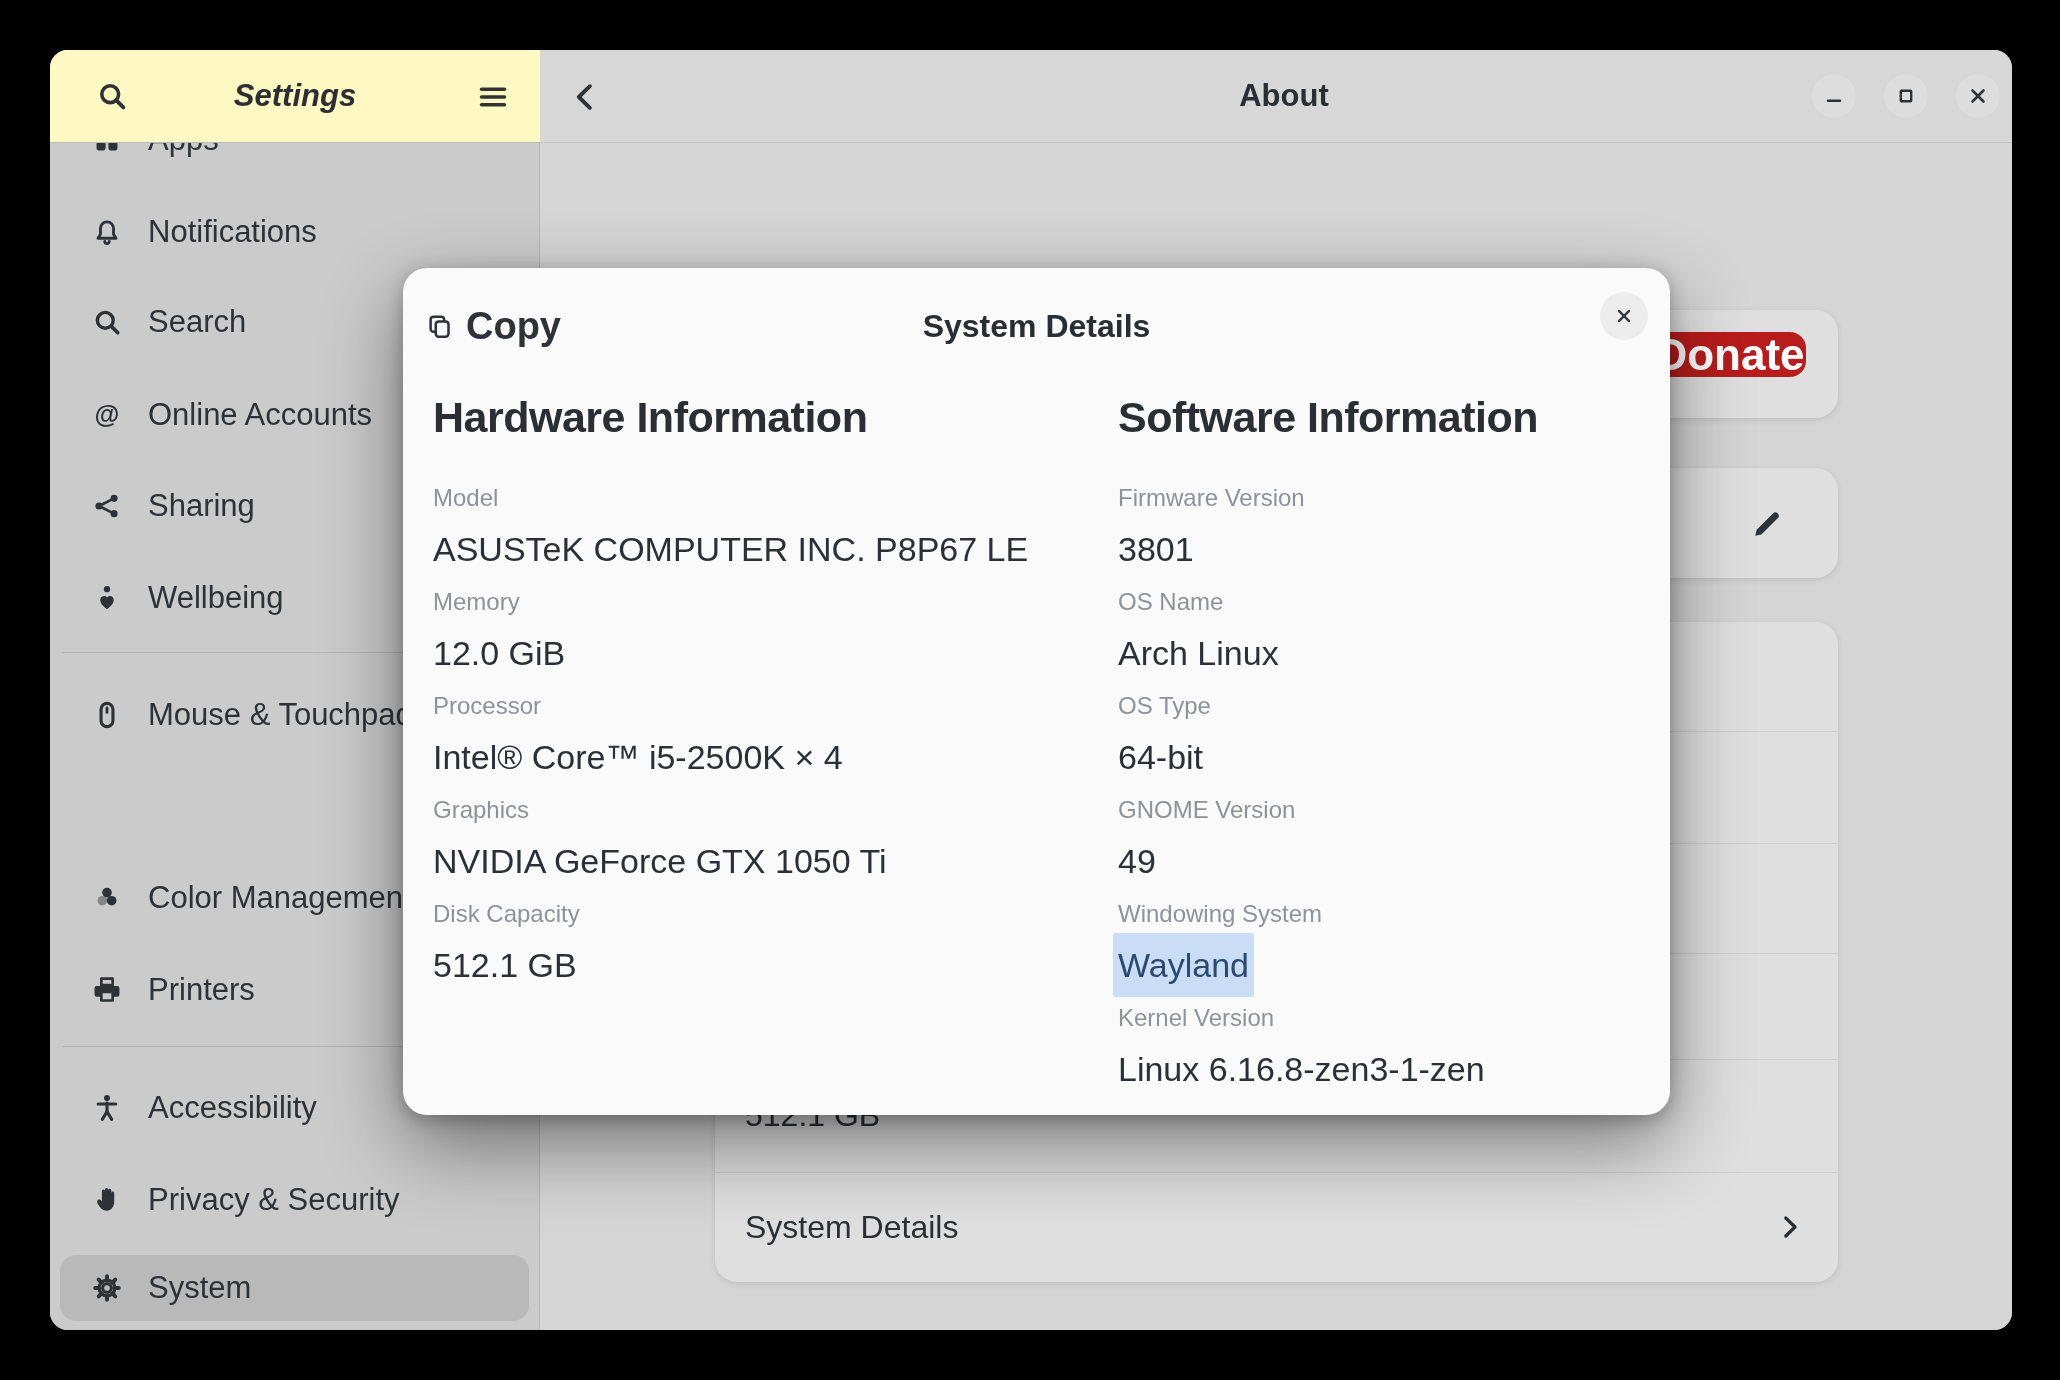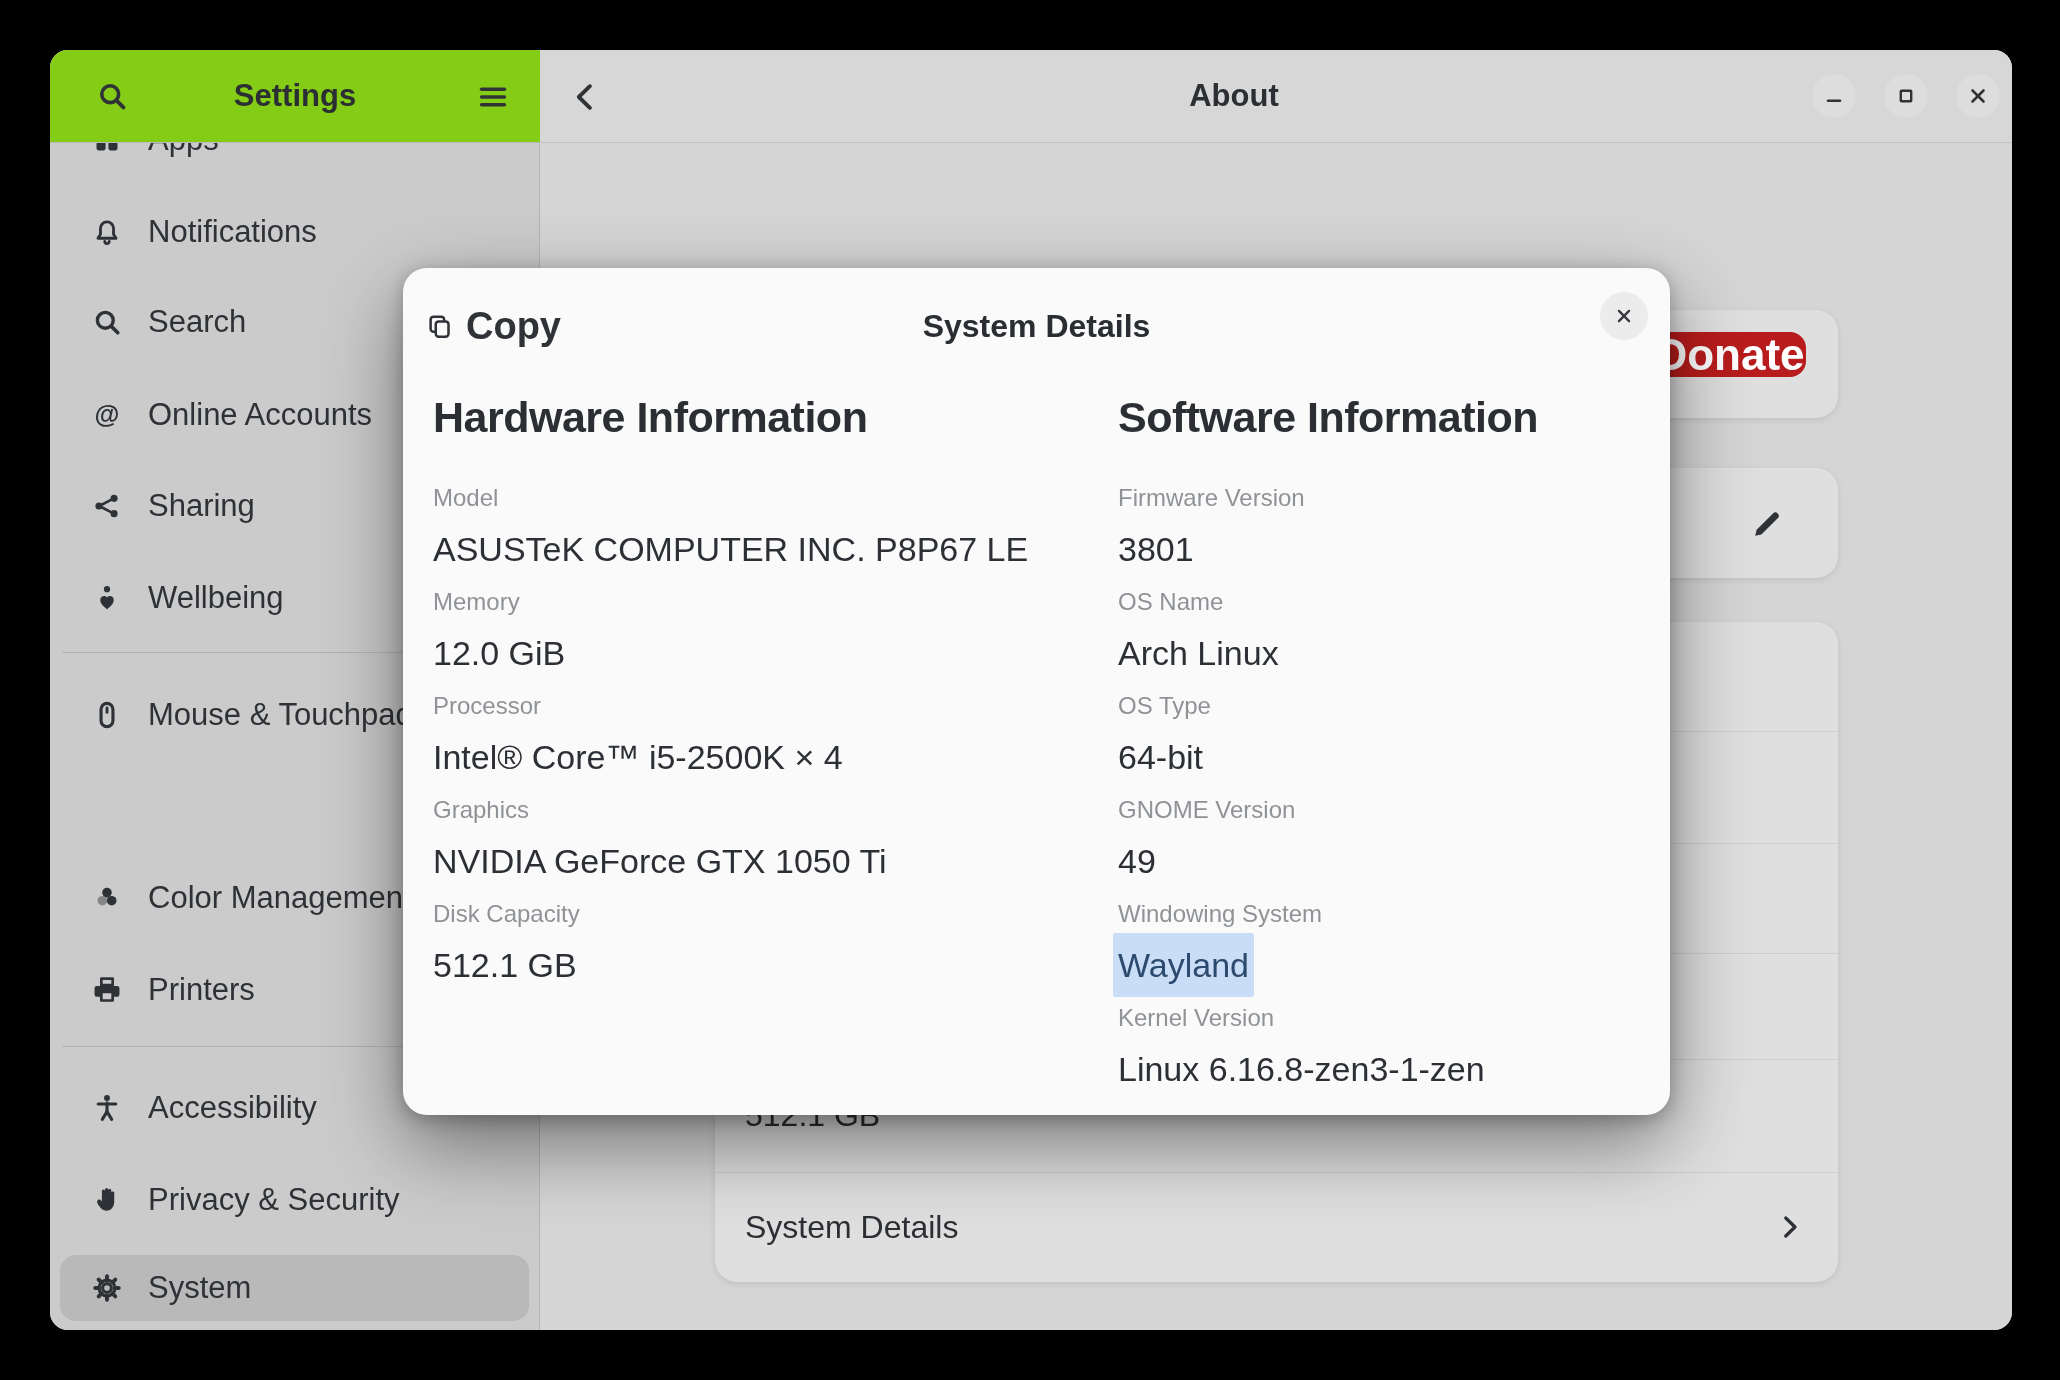--- a/index.html
+++ b/index.html
@@ -15,22 +15,22 @@
   .sidebar { position:absolute; left:0; top:0; width:490px; height:1280px;
              background:#cbcbcb; border-right:1px solid #b5b5b5; z-index:2; }
   .side-item { position:absolute; left:10px; right:10px; height:66px; border-radius:16px;
                display:flex; align-items:center; padding-left:30px; gap:24px;
                color:#2e3236; font-size:31px; white-space:nowrap; overflow:hidden; }
   .side-item.selected { background:#b9b9b9; }
   .side-item .icon { width:34px; height:34px; flex:0 0 34px; display:flex; align-items:center; justify-content:center; }
   .side-divider { position:absolute; left:12px; right:12px; height:1px; background:#b3b3b3; }
 
   
-  .hdr-left { position:absolute; left:0; top:0; width:490px; height:93px; background:#84cc16;
-              border-bottom:1px solid #b9b9b9; z-index:5; }
+  .hdr-left { position:absolute; left:0; top:0; width:490px; height:93px; background:#fef9c3;
+              border-bottom:1px solid #b9b9b9; z-index:5;font-style:italic; }
   .hdr-right { position:absolute; left:490px; top:0; width:1472px; height:93px; background:#d7d7d7;
                border-bottom:1px solid #c2c2c2; z-index:5; }
   .hdr-title { position:absolute; top:50%; transform:translate(-50%,-50%); font-size:31px; font-weight:700; color:#2b2e32; }
   .icon-btn { position:absolute; display:flex; align-items:center; justify-content:center; color:#303336; background:transparent; border:none; }
   .win-btn { position:absolute; top:24px; width:44px; height:44px; border-radius:50%; background:#dddddd;
              display:flex; align-items:center; justify-content:center; color:#303336; border:none; }
 
   
   .main-bg { position:absolute; left:491px; top:93px; right:0; bottom:0; background:#d5d5d6; z-index:1; }
   .card { position:absolute; left:665px; width:1123px; background:#dfdfdf; border-radius:22px;
@@ -236,21 +236,21 @@
     </div>
 
     <div class="hdr-right">
       <button class="icon-btn" style="left:24px; top:25px; width:44px; height:44px;">
         <span class="icon" style="width:36px;height:36px;">
             <svg width="100%" height="100%" viewBox="0 0 24 24" fill="none" stroke="currentColor" stroke-width="2.2" stroke-linecap="round" stroke-linejoin="round">
               <polyline points="14.6,4.8 7.2,12 14.6,19.2" stroke-width="2.6"></polyline>
             </svg>
           </span>
       </button>
-      <div class="hdr-title" style="left:694px;text-align:center;">About</div>
+      <div class="hdr-title" style="left:744px;text-align:center;">About</div>
       <button class="win-btn" style="left:1272px;">
         <span class="icon" style="width:24px;height:24px;">
             <svg width="100%" height="100%" viewBox="0 0 24 24" fill="none" stroke="currentColor" stroke-width="2.2" stroke-linecap="round" stroke-linejoin="round">
               <line x1="6" y1="16.8" x2="18" y2="16.8" stroke-width="2.6"></line>
             </svg>
           </span>
       </button>
       <button class="win-btn" style="left:1344px;">
         <span class="icon" style="width:24px;height:24px;">
             <svg width="100%" height="100%" viewBox="0 0 24 24" fill="none" stroke="currentColor" stroke-width="2.2" stroke-linecap="round" stroke-linejoin="round">

